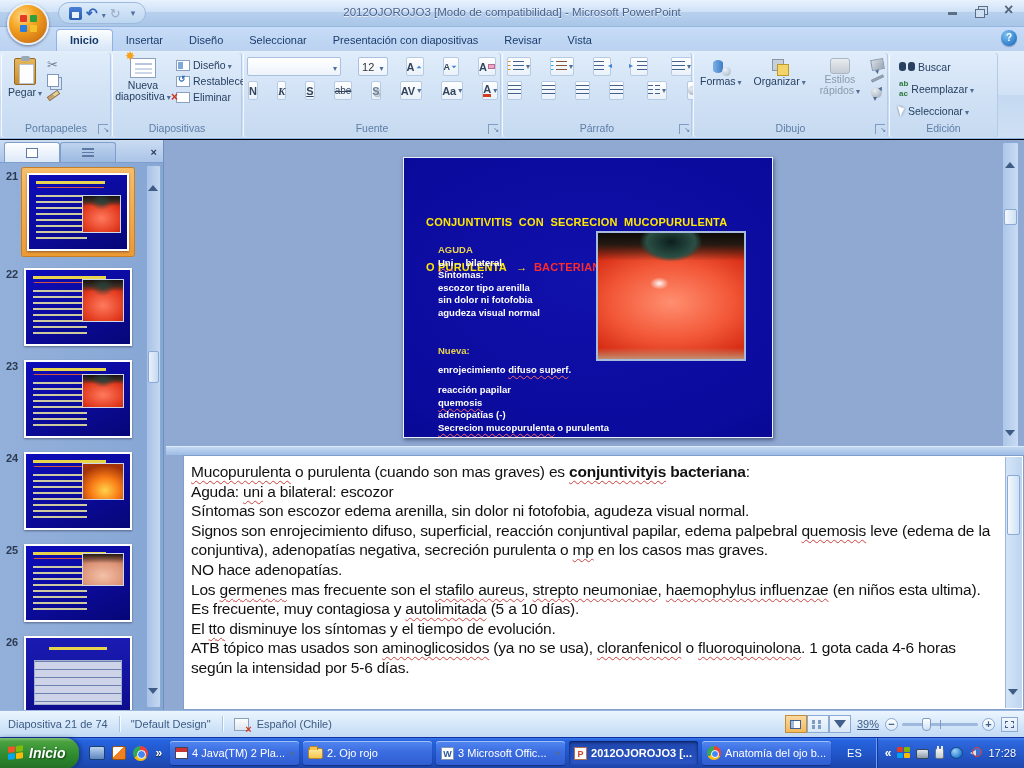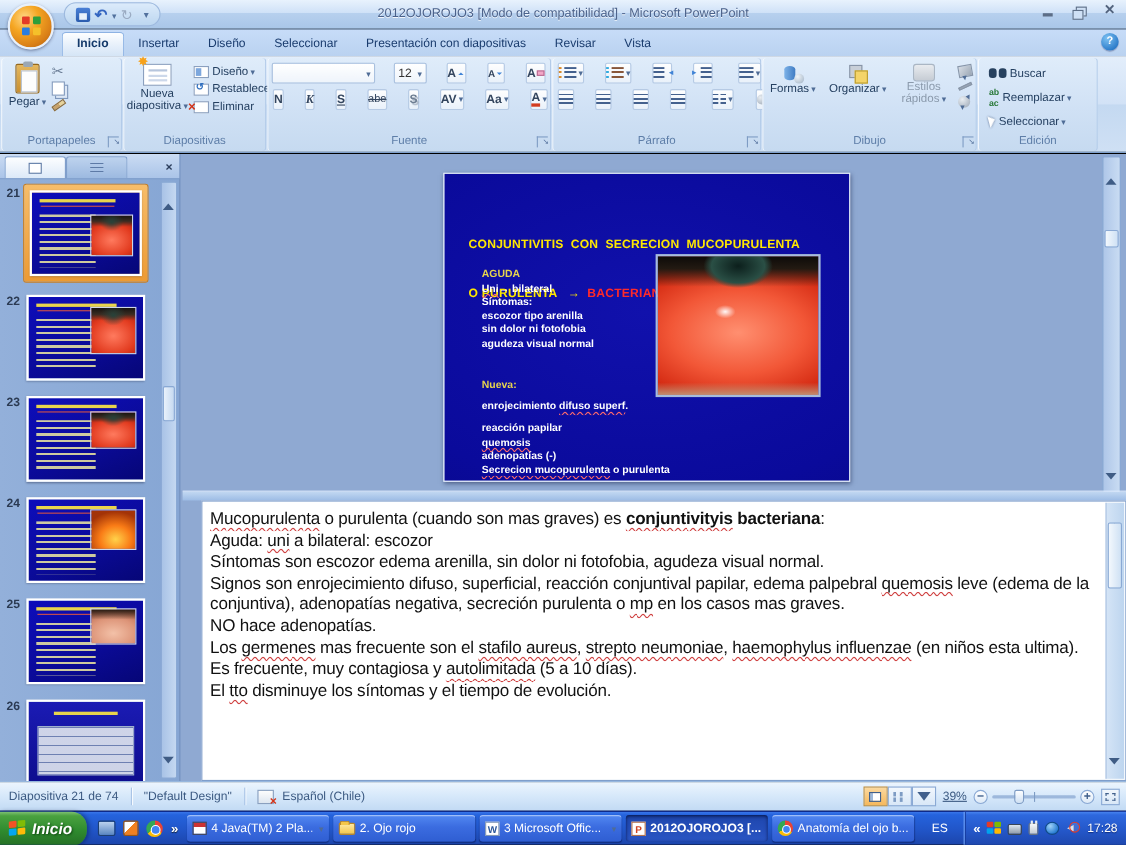--- a/index.html
+++ b/index.html
@@ -655,20 +655,21 @@
     <div class="notes">
       <div class="notes-text">
           <div class="nline"><span class="nwavy">Mucopurulenta</span><span> o purulenta (cuando son mas graves) es </span><span class="nb nwavy">conjuntivityis</span><span class="nb "> </span><span class="nb ">bacteriana</span><span>:</span></div>
           <div class="nline"><span>Aguda: </span><span class="nwavy">uni</span><span> a bilateral: escozor</span></div>
           <div class="nline"><span>Síntomas son escozor edema arenilla, sin dolor ni fotofobia, agudeza visual normal.</span></div>
           <div class="nline"><span>Signos son enrojecimiento difuso, superficial, reacción conjuntival papilar, edema palpebral </span><span class="nwavy">quemosis</span><span> leve (edema de la conjuntiva), adenopatías negativa, secreción purulenta o </span><span class="nwavy">mp</span><span> en los casos mas graves.</span></div>
           <div class="nline"><span>NO hace adenopatías.</span></div>
           <div class="nline"><span>Los </span><span class="nwavy">germenes</span><span> mas frecuente son el </span><span class="nwavy">stafilo aureus</span><span>, </span><span class="nwavy">strepto neumoniae</span><span>, </span><span class="nwavy">haemophylus influenzae</span><span> (en niños esta ultima).</span></div>
           <div class="nline"><span>Es frecuente, muy contagiosa y </span><span class="nwavy">autolimitada</span><span> (5 a 10 días).</span></div>
           <div class="nline"><span>El </span><span class="nwavy">tto</span><span> disminuye los síntomas y el tiempo de evolución.</span></div>
+          <div class="nline"><span>ATB tópico mas usados son </span><span class="nwavy">aminoglicosidos</span><span> (ya no se usa), </span><span class="nwavy">cloranfenicol</span><span> o </span><span class="nwavy">fluoroquinolona</span><span>. 1 gota cada 4-6 horas según la intensidad por 5-6 días.</span></div>
         </div>
       <div class="nsb">
         <span class="sb-up"><span class="tri-up"></span></span>
         <span class="nsb-thumb"></span>
         <span class="sb-dn"><span class="tri-dn"></span></span>
       </div>
     </div>
   </div>
 
   <div class="statusbar">

